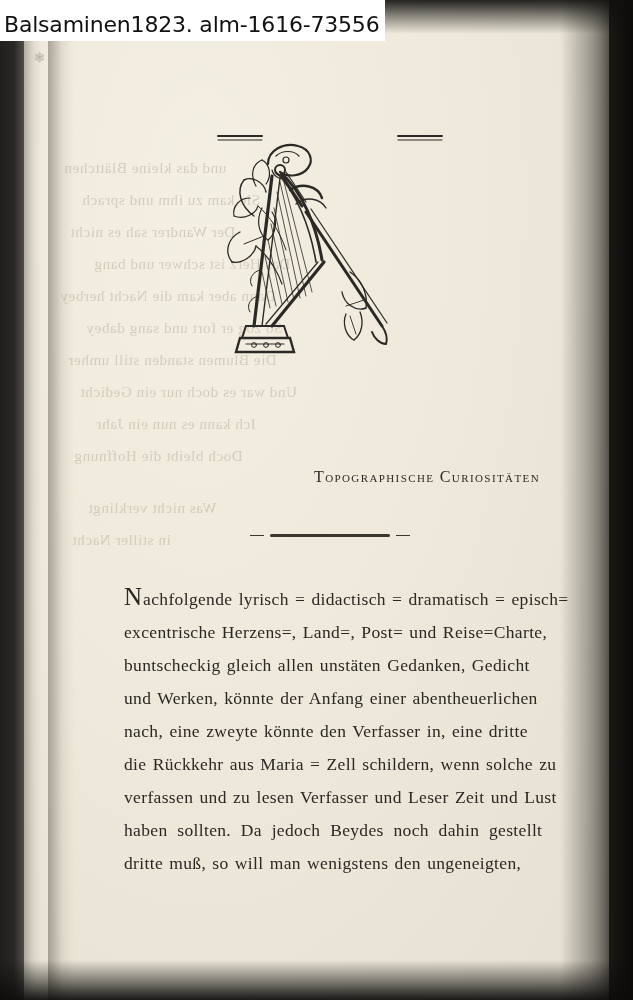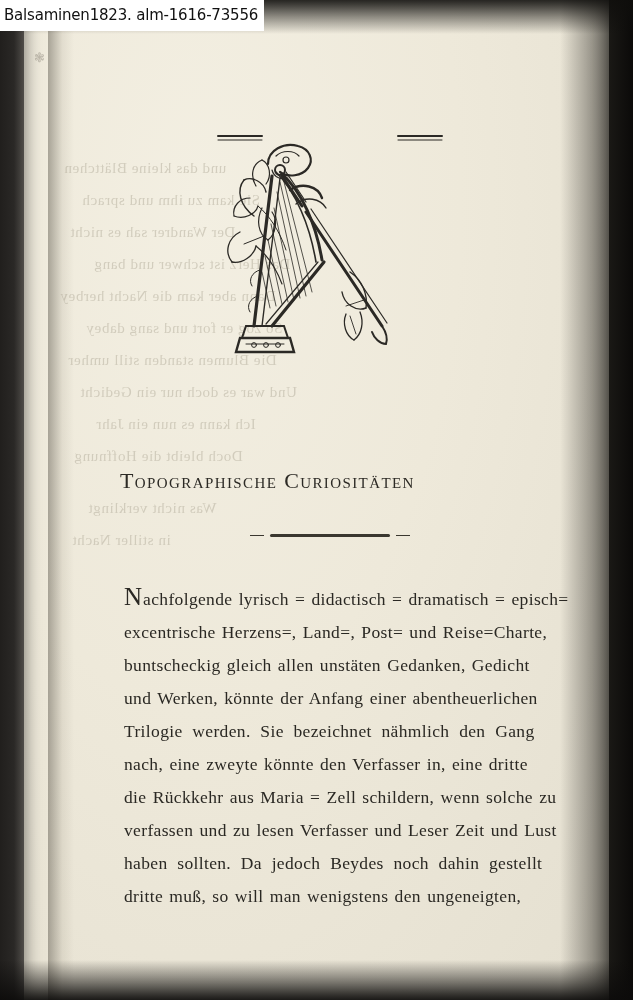--- a/index.html
+++ b/index.html
@@ -78,23 +78,23 @@
   }
 
   
   #id-label {
     position: absolute;
     left: 0px;
     top: 0px;
     background: #ffffff;
     color: #111111;
     font-family: "DejaVu Sans", sans-serif;
-    font-size: 15px;
+    font-size: 22px;
     line-height: 28px;
-    padding: 1px 6px 2px 4px;
+    padding: 11px 6px 2px 4px;
     white-space: nowrap;
     z-index: 40;
     letter-spacing: -0.2px;
   }
 
   
   .showthrough {
     position: absolute;
     color: #b9b3a2;
     opacity: 0.55;
@@ -126,23 +126,23 @@
     width: 240px;
     height: 270px;
   }
 
   
   #title {
     position: absolute;
     left: 0;
     top: 468px;
     width: 420px;
-    text-align: left;
-    font-family: "Liberation Serif", serif;
-    font-size: 22px;
+    text-align: right;
+    font-family: "Liberation Serif", serif;
+    font-size: 16px;
     color: #2c2a25;
     letter-spacing: 1.4px;
     font-variant: small-caps;
   }
 
   #rule {
     position: absolute;
     left: 50%;
     top: 534px;
     transform: translateX(-50%);
@@ -304,21 +304,20 @@
 
       <div id="title">Topographische Curiositäten</div>
 
       <div id="rule"></div>
 
       <div id="body-text">
         <span class="line"><span class="initial">N</span>achfolgende lyrisch = didactisch = dramatisch = episch=</span>
         <span class="line">excentrische Herzens=, Land=, Post= und Reise=Charte,</span>
         <span class="line">buntscheckig gleich allen unstäten Gedanken, Gedicht</span>
         <span class="line">und Werken, könnte der Anfang einer abentheuerlichen</span>
-        <span class="line wide">Trilogie werden.  Sie bezeichnet nähmlich den Gang</span>
         <span class="line">nach, eine zweyte könnte den Verfasser in, eine dritte</span>
         <span class="line">die Rückkehr aus Maria = Zell schildern, wenn solche zu</span>
         <span class="line">verfassen und zu lesen Verfasser und Leser Zeit und Lust</span>
         <span class="line wide">haben sollten.  Da jedoch Beydes noch dahin gestellt</span>
         <span class="line">dritte muß, so will man wenigstens den ungeneigten,</span>
       </div>
 
     </div>
 
     <div id="gutter"></div>

